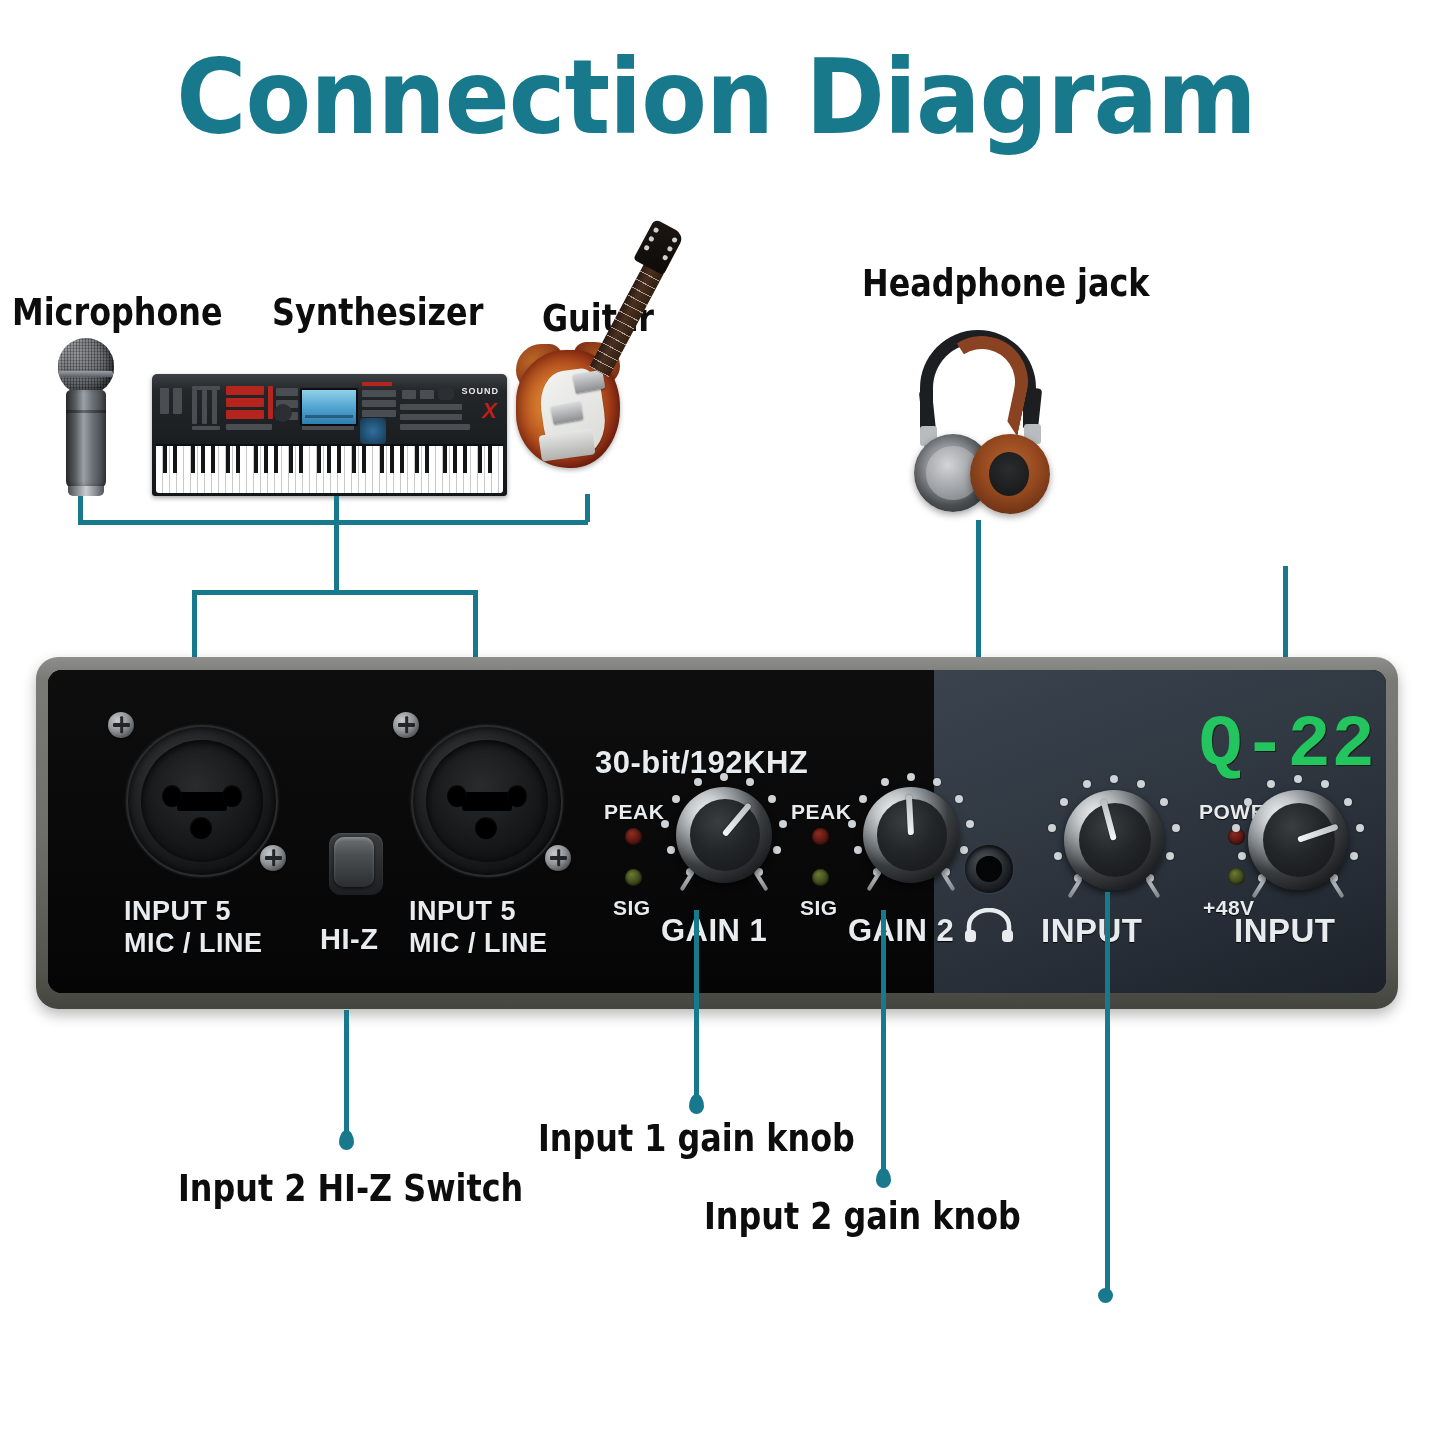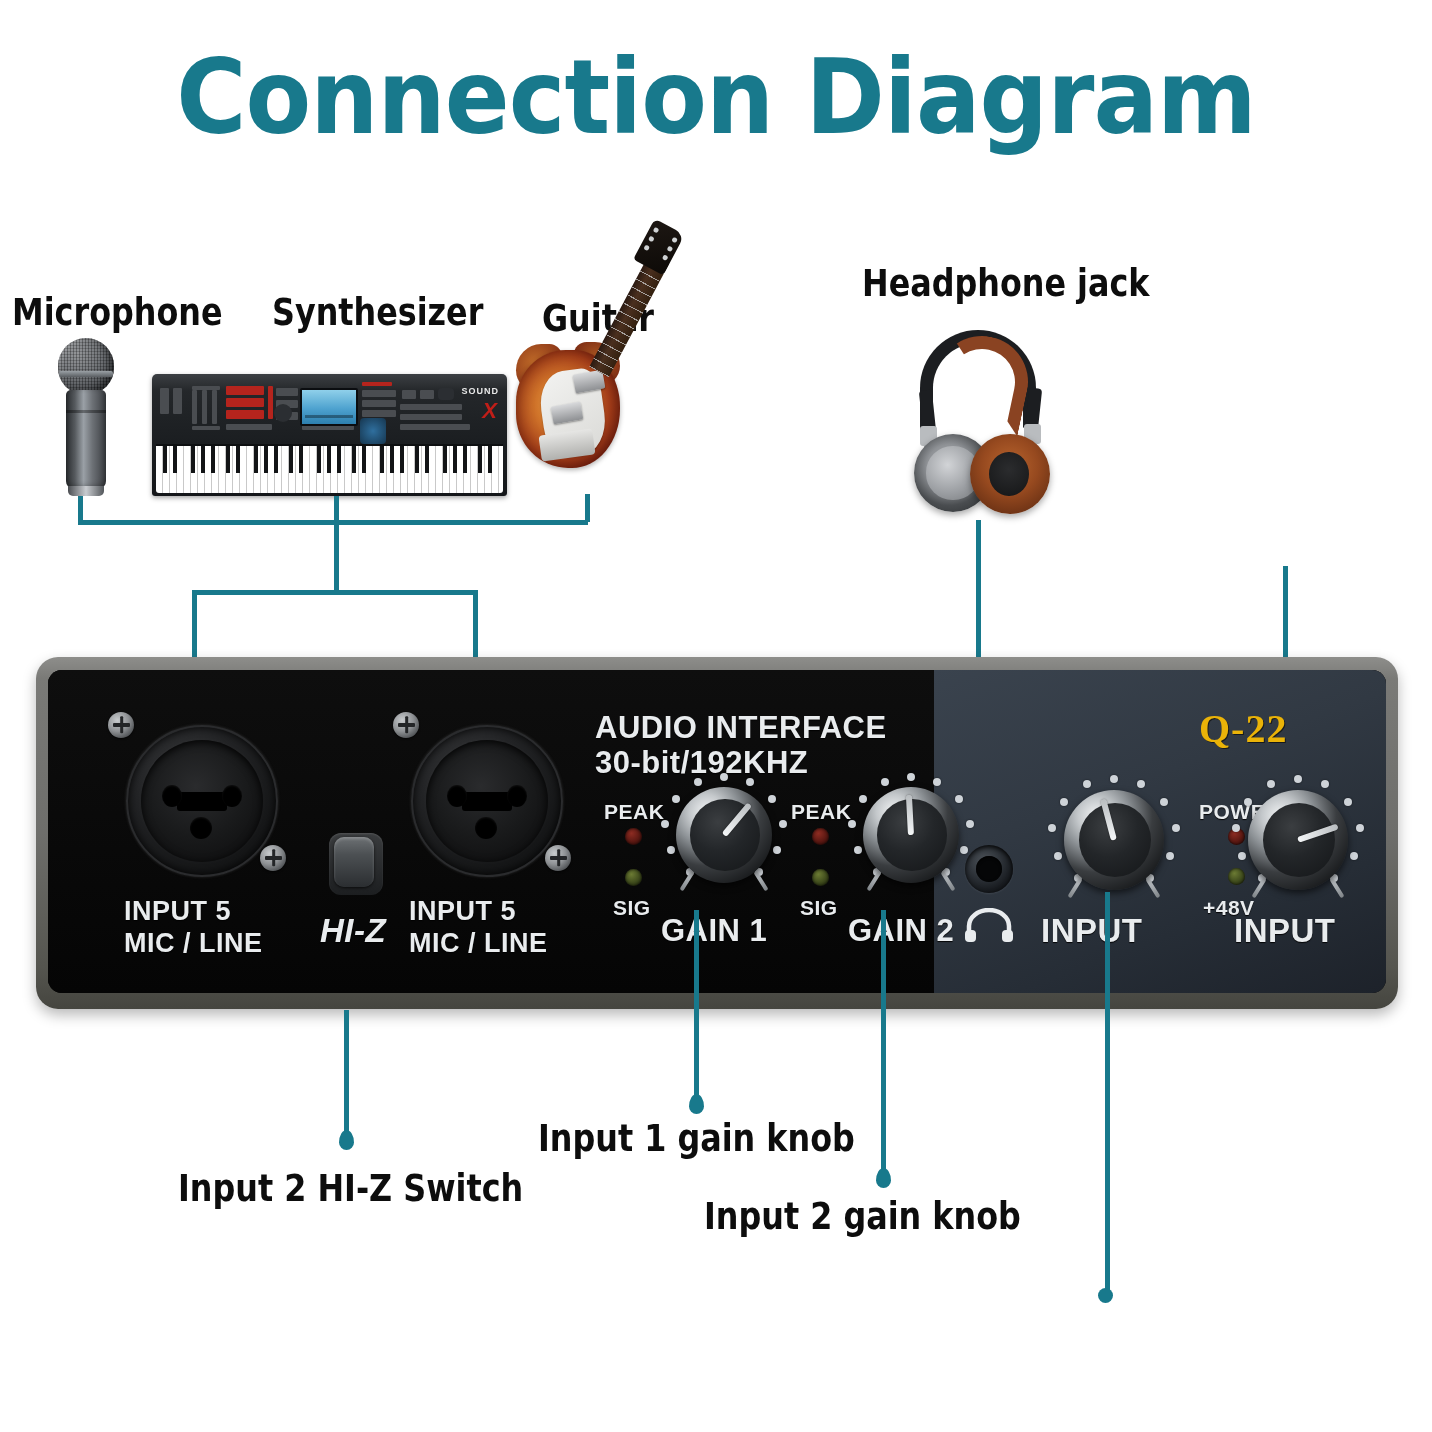--- a/index.html
+++ b/index.html
@@ -349,23 +349,23 @@
     background: radial-gradient(circle at 40% 34%, #4c5258 0%, #2b3036 42%, #15181c 72%, #070809 100%);
     box-shadow: inset 0 2px 5px rgba(0,0,0,.9), 0 1px 2px rgba(255,255,255,.08);
   }
   .hj:after{
     content:""; position:absolute; left: 22%; top: 22%; width: 56%; height: 56%;
     border-radius: 50%; background: #050607;
     box-shadow: inset 0 1px 3px rgba(0,0,0,1);
   }
 
   .q22 {
-    position:absolute; font-family: Liberation Serif, serif;
-    font-weight: bold; font-size: 40px; letter-spacing: 1px;
-    color: #eab308;
+    position:absolute; font-family: Liberation Mono, monospace;
+    font-weight: bold; font-size: 72px; letter-spacing: 1px;
+    color: #22c55e;
     text-shadow: 1px 1px 0 rgba(0,0,0,.55);
   }
 </style>
 </head>
 <body>
 
 <div id="stage">
 
   <div class="title">Connection Diagram</div>
 
@@ -512,21 +512,20 @@
 
   <div class="ln lnv" style="left:1283px; top:566px; height:302px;"></div>
   <div class="dot" style="left:1278px; top:860px;"></div>
 
   <div class="device" style="left:36px; top:657px; width:1362px; height:352px;">
     <div class="face">
 
       <div class="face-left"></div>
       <div class="face-right"></div>
 
-      <div class="pf-txt" style="left:547px; top:40px; font-size:31px;">AUDIO INTERFACE</div>
       <div class="pf-txt" style="left:547px; top:75px; font-size:31px;">30-bit/192KHZ</div>
 
       <div class="q22" style="left:1151px; top:35px;">Q-22</div>
 
       <div class="xlr" style="left:78px; top:55px;">
         <div class="xlr-ring"></div>
         <div class="xlr-inner"></div>
         <div class="xlr-slot"></div>
         <div class="xlr-hole" style="left:36px; top:60px; width:20px; height:22px;"></div>
         <div class="xlr-hole" style="right:36px; top:60px; width:20px; height:22px;"></div>
@@ -534,21 +533,21 @@
       </div>
       <div class="screw" style="left:60px; top:42px;"></div>
       <div class="screw" style="left:212px; top:175px;"></div>
       <div class="pf-txt" style="left:76px; top:226px; font-size:27px;">INPUT 5</div>
       <div class="pf-txt" style="left:76px; top:258px; font-size:27px;">MIC / LINE</div>
 
       <div class="hiz-switch" style="left:281px; top:163px;">
         <div class="hiz-collar"></div>
         <div class="hiz-cap"></div>
       </div>
-      <div class="pf-txt" style="left:272px; top:242px; font-size:33px; font-style:italic;">HI-Z</div>
+      <div class="pf-txt" style="left:272px; top:253px; font-size:29px; ">HI-Z</div>
 
       <div class="xlr" style="left:363px; top:55px;">
         <div class="xlr-ring"></div>
         <div class="xlr-inner"></div>
         <div class="xlr-slot"></div>
         <div class="xlr-hole" style="left:36px; top:60px; width:20px; height:22px;"></div>
         <div class="xlr-hole" style="right:36px; top:60px; width:20px; height:22px;"></div>
         <div class="xlr-hole" style="left:64px; top:92px; width:22px; height:22px;"></div>
       </div>
       <div class="screw" style="left:345px; top:42px;"></div>

